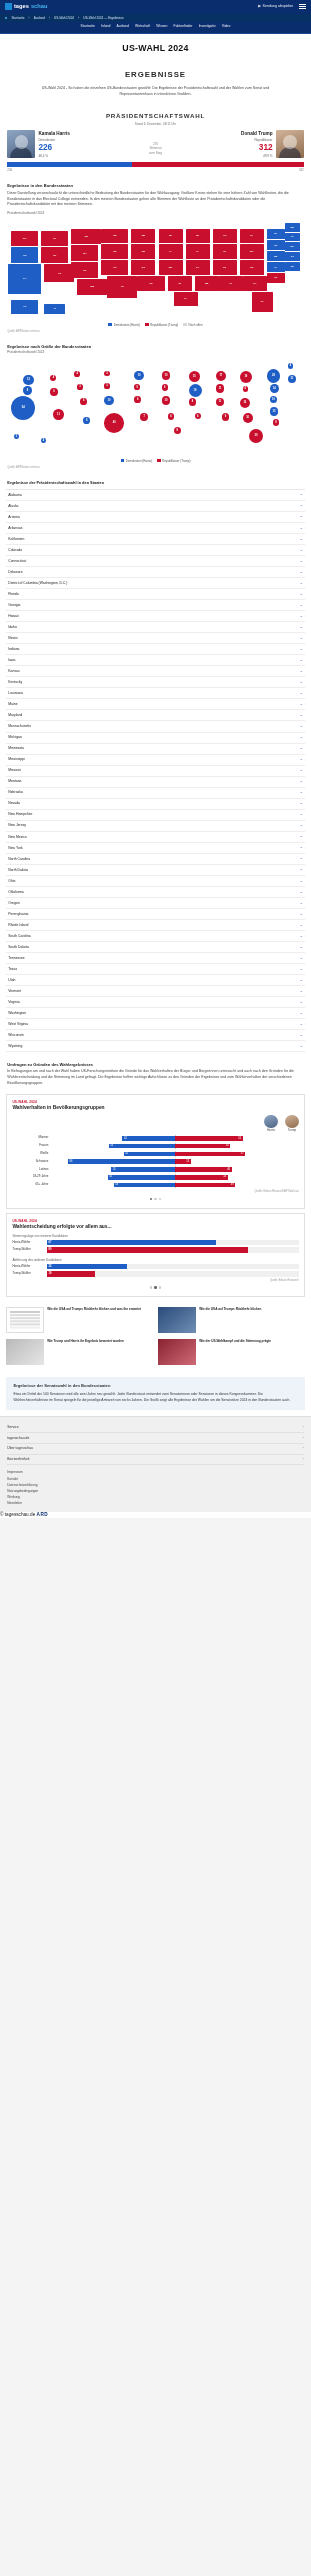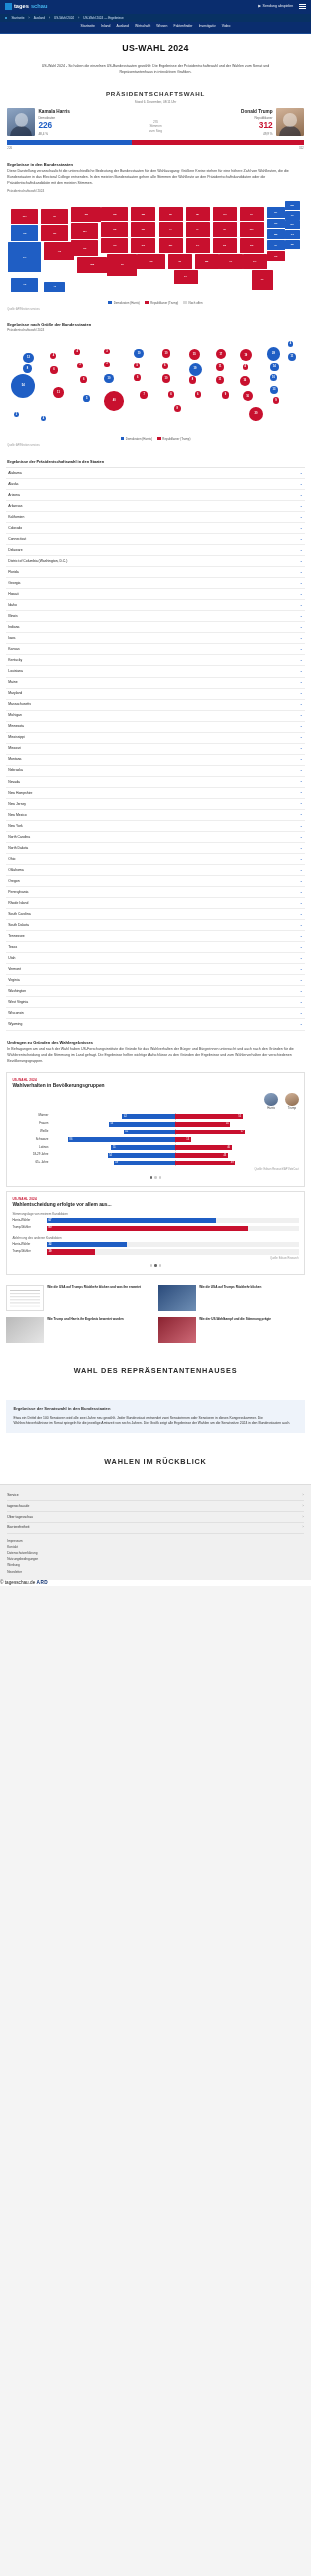--- a/index.html
+++ b/index.html
@@ -268,20 +268,21 @@
     <span>Ausland</span>
     <span>Wirtschaft</span>
     <span>Wissen</span>
     <span>Faktenfinder</span>
     <span>Investigativ</span>
     <span>Video</span>
   </div>
 
   <div class="maintitle">US-WAHL 2024</div>
 
+  <div class="section-head">ERGEBNISSE</div>
   <div class="lede">US-Wahl 2024 - So haben die einzelnen US-Bundesstaaten gewählt: Die Ergebnisse der Präsidentschaftswahl und der Wahlen zum Senat und Repräsentantenhaus in interaktiven Grafiken.</div>
 
   <div class="pres-head">PRÄSIDENTSCHAFTSWAHL</div>
   <div class="pres-sub">Stand 6. Dezember, 08:11 Uhr</div>
 
   <div class="cand-row">
     <div class="cand dem">
       <div class="portrait dem"></div>
       <div class="cand-meta">
         <div class="name">Kamala Harris</div>
@@ -808,29 +809,27 @@
     <div class="teaser">
       <div class="thumb grey"></div>
       <div class="ttext"><b>Wie Trump und Harris ihr Ergebnis bewertet wurden</b></div>
     </div>
     <div class="teaser">
       <div class="thumb red"></div>
       <div class="ttext"><b>Wie der US-Wahlkampf und die Stimmung prägte</b></div>
     </div>
   </div>
 
-  <div class="band">WAHL DES REPRÄSENTANTENHAUSES</div>
 
 
   <div class="note-card">
     <h4>Ergebnisse der Senatswahl in den Bundesstaaten</h4>
     <div>Etwa ein Drittel der 100 Senatoren wird alle zwei Jahre neu gewählt. Jeder Bundesstaat entsendet zwei Senatorinnen oder Senatoren in dieses Kongresskammer. Die Wahlrechtsverhältnisse im Senat spiegeln für die jeweilige Amtszeit von sechs Jahren. Die Grafik zeigt alle Ergebnisse der Wahlen um die Senatssitze 2024 in den Bundesstaaten auch.</div>
   </div>
 
-  <div class="band">WAHLEN IM RÜCKBLICK</div>
 
   <div class="footer">
     <div class="frow">
       <span>Service</span>
       <span class="chev">›</span>
     </div>
     <div class="frow">
       <span>tagesschau.de</span>
       <span class="chev">›</span>
     </div>

